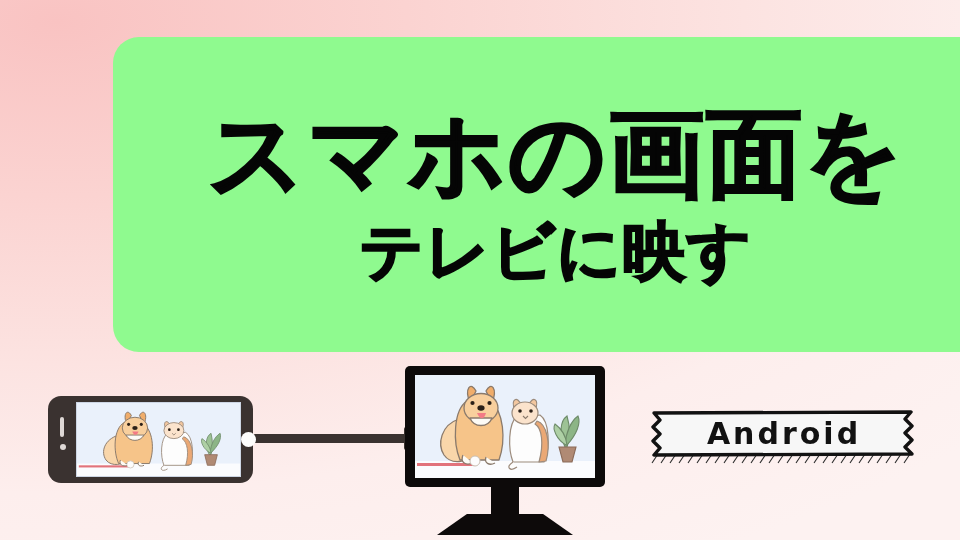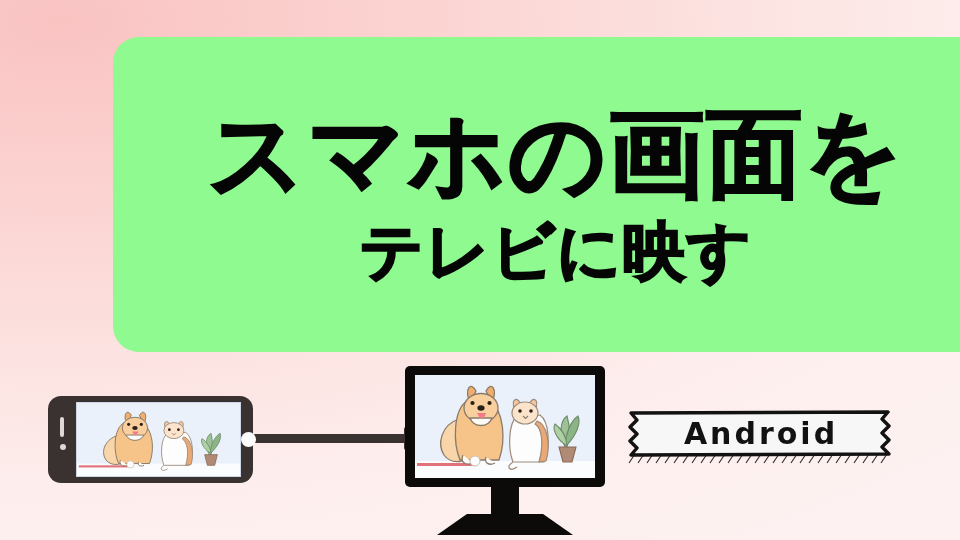--- a/index.html
+++ b/index.html
@@ -83,21 +83,21 @@
     position:absolute;left:32px;top:148px;width:136px;height:21px;
     background:#0d0a0a;
     clip-path:polygon(22% 0%, 78% 0%, 100% 100%, 0% 100%);
   }
 
   
   .scene{position:absolute;left:0;top:0;width:100%;height:100%;}
 
   
   .ribbon{
-    position:absolute;left:625px;top:408px;width:272px;height:56px;
+    position:absolute;left:648px;top:408px;width:272px;height:56px;
   }
   .ribbon svg{display:block;}
   .ribbon-label{
     position:absolute;left:0;top:0;width:272px;height:50px;
     display:flex;align-items:center;justify-content:center;
     font-size:30px;font-weight:700;color:#121212;letter-spacing:0.10em;
     font-family:"DejaVu Sans","Liberation Sans",sans-serif;
     pointer-events:none;
   }
 </style>

